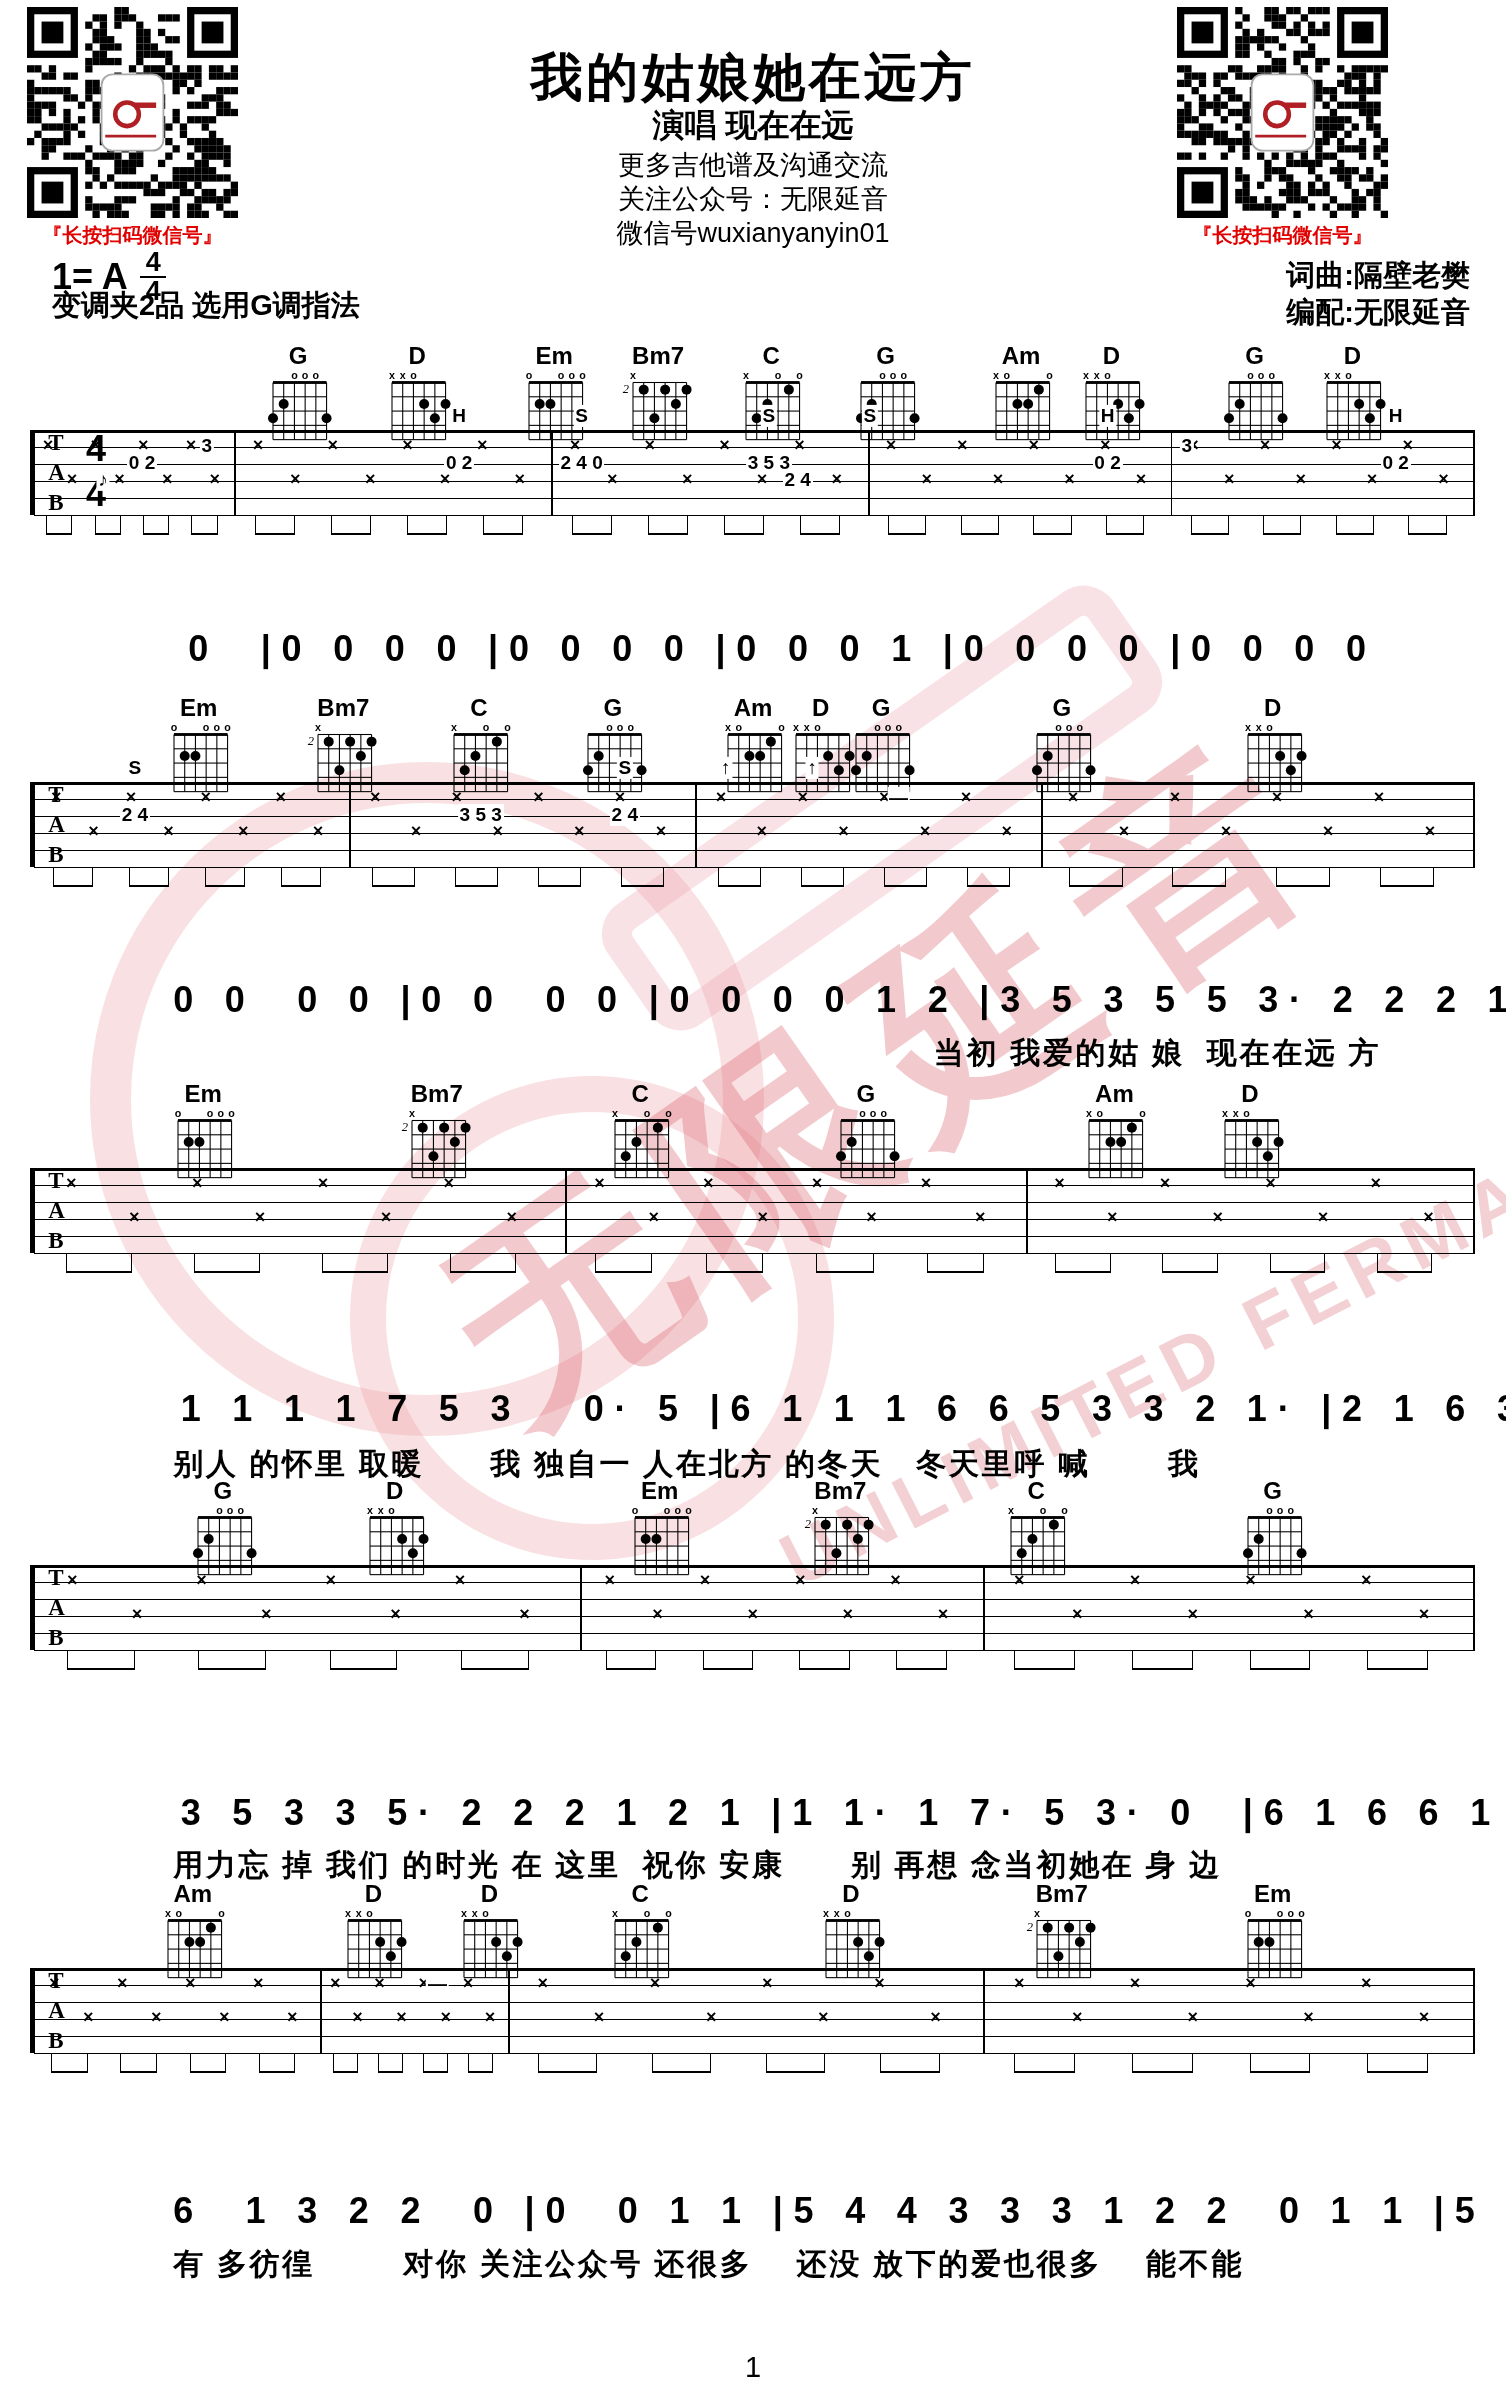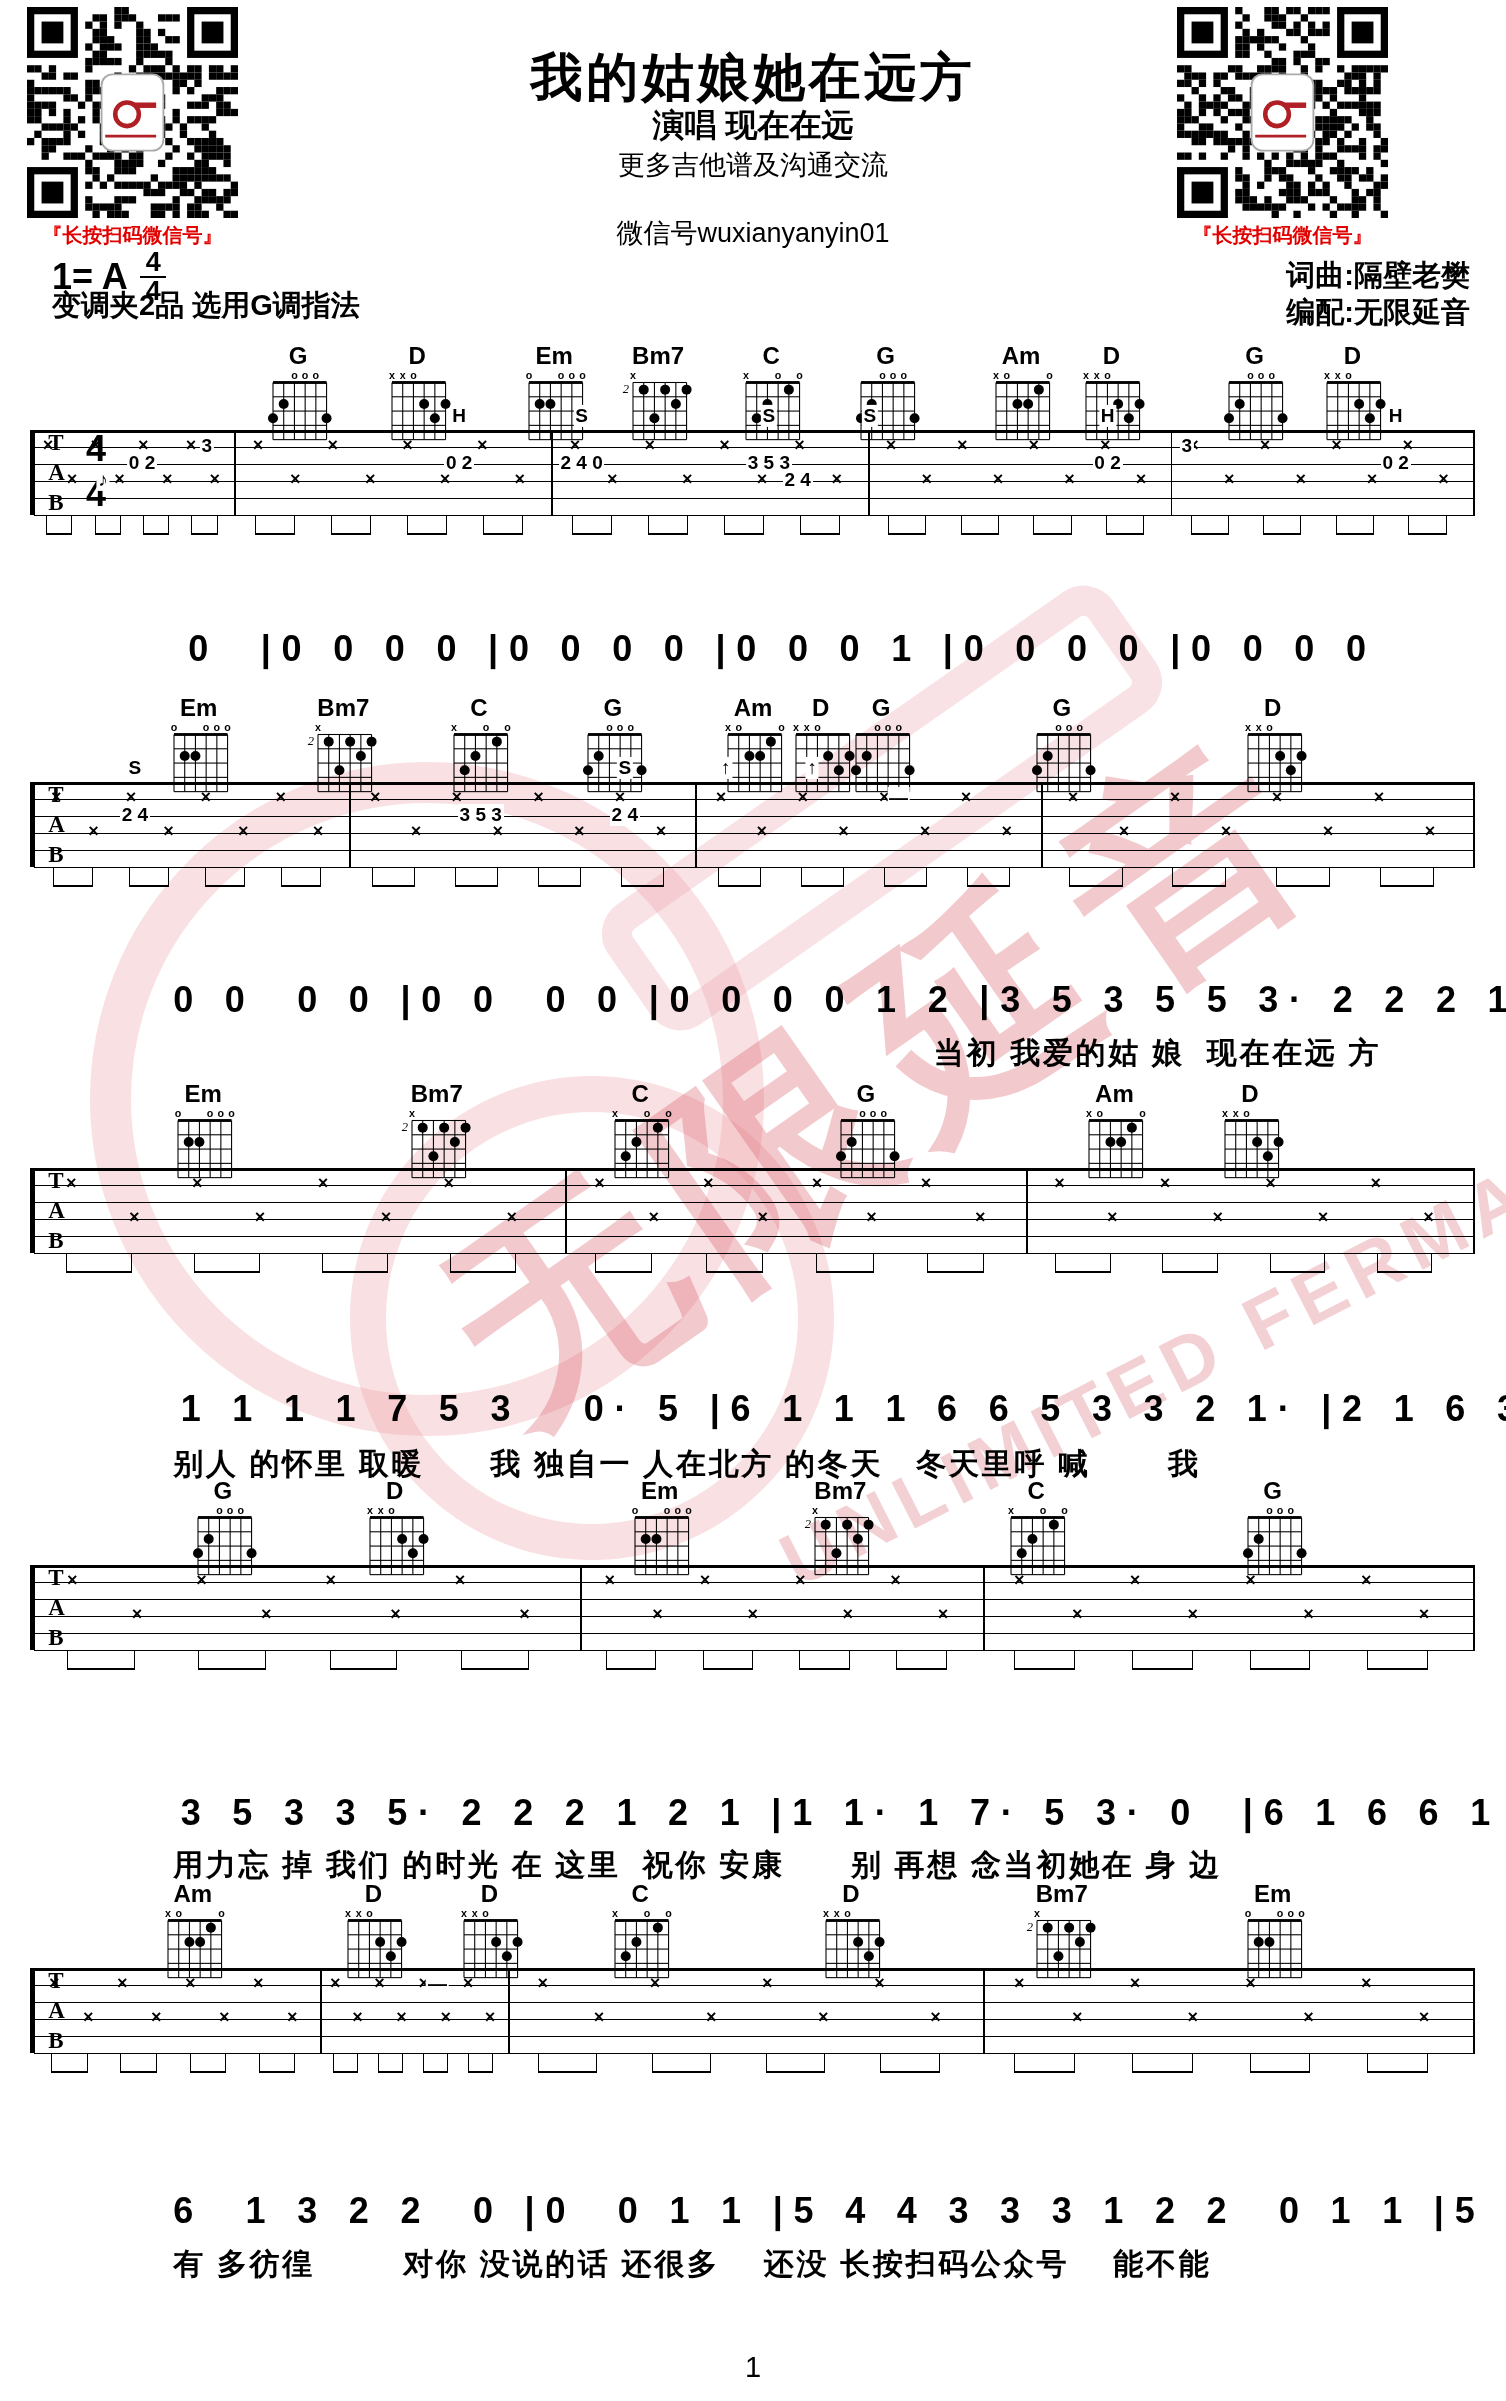--- a/index.html
+++ b/index.html
@@ -724,20 +724,21 @@
         <circle cx="110" cy="118" r="13" fill="none" stroke="#b01f24" stroke-width="5"></circle>
         <line x1="118" y1="108" x2="142" y2="108" stroke="#b01f24" stroke-width="6"></line>
         <line x1="86" y1="142" x2="142" y2="142" stroke="#b01f24" stroke-width="3"></line>
       </svg></div>
   <div class="abs z2 redcap" style="left:16px;top:222px;width:233px;">『长按扫码微信号』</div>
   <div class="abs z2 redcap" style="left:1166px;top:222px;width:233px;">『长按扫码微信号』</div>
 
   <div class="abs z2 title" style="top:43px;">我的姑娘她在远方</div>
   <div class="abs z2 subtitle" style="top:104px;">演唱 现在在远</div>
   <div class="abs z2 infoline" style="top:148px;">更多吉他谱及沟通交流</div>
+  <div class="abs z2 infoline" style="top:182px;">关注公众号：无限延音</div>
   <div class="abs z2 infoline" style="top:216px;">微信号wuxianyanyin01</div>
 
   <div class="abs z2 keyline" style="left:52px;top:249px;">
     <span>1= A</span>
     <span class="frac">
       <span>4</span>
         <span>4</span>
     </span>
   </div>
   <div class="abs z2 capo" style="left:52px;top:286px;">变调夹2品 选用G调指法</div>
@@ -1934,18 +1935,18 @@
         <div class="xmark" style="left: 88.44%; top: 51px;">×</div>
         <div class="xmark" style="left: 92.452%; top: 17px;">×</div>
         <div class="xmark" style="left: 96.464%; top: 51px;">×</div>
         <div class="stemgrp" style="left: 68.04%; width: 4.08%; top: 85px;"></div>
         <div class="stemgrp" style="left: 76.2%; width: 4.08%; top: 85px;"></div>
         <div class="stemgrp" style="left: 84.36%; width: 4.08%; top: 85px;"></div>
         <div class="stemgrp" style="left: 92.52%; width: 4.08%; top: 85px;"></div>
         <div class="ann" style="left: 28%; top: 17px;">—</div>
       </div>
       <div class="numline" style="left: 11.5%; top: 2190px;">6  1 3 2 2  0 |0  0 1 1 |5 4 4 3 3 3 1 2 2  0 1 1 |5 4 4 3 3 2 3 3  0 1 1 1 |</div>
-      <div class="lyrline" style="left: 11.5%; top: 2244px;">有 多彷徨        对你 没说的话 还很多    还没 长按扫码公众号    能不能</div>
+      <div class="lyrline" style="left: 11.5%; top: 2244px;">有 多彷徨        对你 关注公众号 还很多    还没 放下的爱也很多    能不能</div>
     </div>
 
   <div class="abs z2 pagenum" style="top:2351px;">1</div>
 </div>
 
 
 </body></html>

